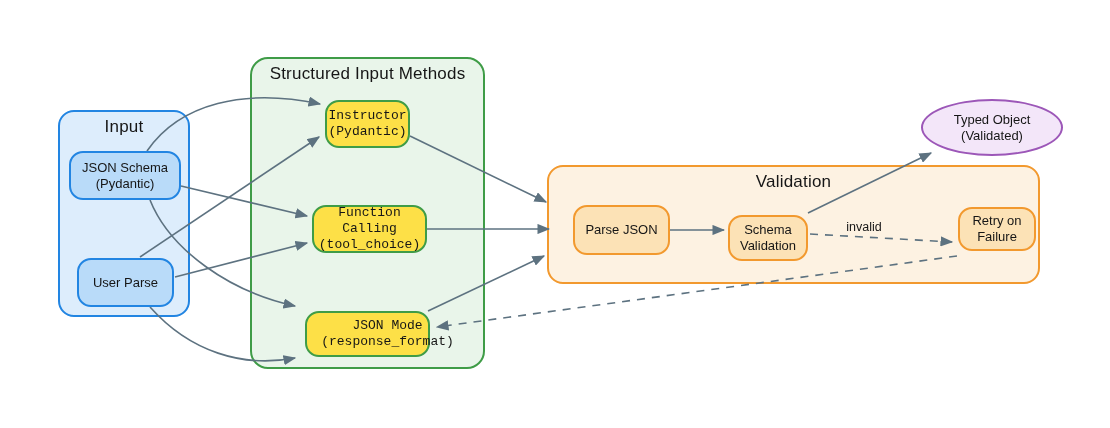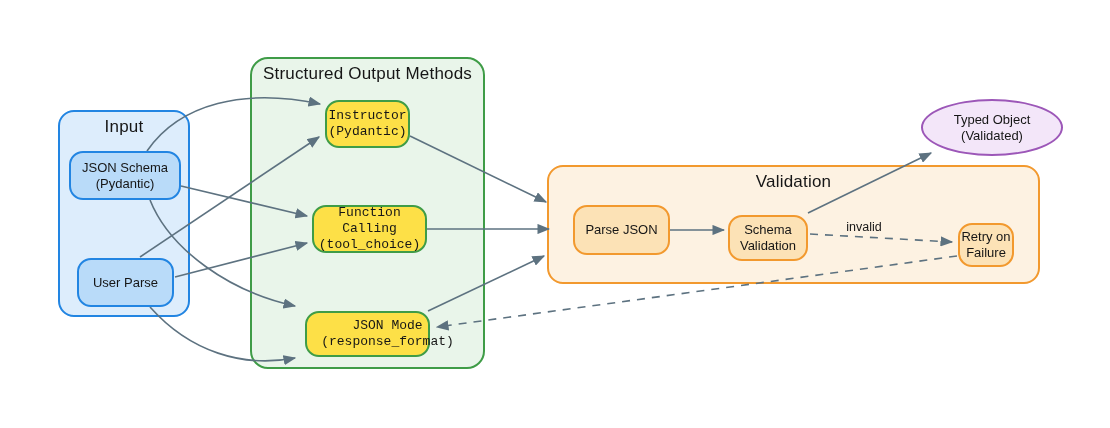--- a/index.html
+++ b/index.html
@@ -21,40 +21,40 @@
   .node-blue{background:#b9dbf9;border-color:#2285e2;}
   .node-green{background:#fde047;border-color:#3f9c47;font-family:Liberation Mono, monospace;}
   .node-orange{background:#fce2b6;border-color:#f2992e;}
   #node-json-schema{left:69px;top:151px;width:112px;height:49px;}
   #node-user-prompt{left:77px;top:258px;width:97px;height:49px;}
   #node-instructor{left:325px;top:100px;width:85px;height:48px;}
   #node-function-calling{left:312px;top:205px;width:115px;height:48px;}
   #node-json-mode{left:305px;top:311px;width:125px;height:46px;padding-left:40px;}
   #node-parse-json{left:555px;top:205px;width:97px;height:50px;margin-left:18px;}
   #node-schema-validation{left:728px;top:198px;width:80px;height:46px;margin-top:17px;}
-  #node-retry{left:958px;top:223px;width:56px;height:44px;}
+  #node-retry{left:958px;top:207px;width:78px;height:44px;}
   #node-typed-object{
     left:921px;top:99px;width:142px;height:57px;border-radius:50%;
     background:#f3e6f9;border-color:#9c57b8;
   }
   #edge-layer{position:absolute;left:0;top:0;width:1110px;height:428px;pointer-events:none;}
   #edge-layer path.edge{fill:none;stroke:#5d7280;stroke-width:1.6;}
   #edge-layer path.dashed{stroke-dasharray:8 7;}
   #edge-layer text{font-family:"Liberation Sans",sans-serif;font-size:12.5px;fill:#161616;}
 </style>
 </head>
 <body>
 
 <div class="canvas">
 
   <div class="group" id="group-input">
     <div class="group-title">Input</div>
   </div>
   <div class="group" id="group-methods">
-    <div class="group-title">Structured Output Methods</div>
+    <div class="group-title">Structured Input Methods</div>
   </div>
   <div class="group" id="group-validation">
     <div class="group-title">Validation</div>
   </div>
 
   <svg id="edge-layer" viewBox="0 0 1110 428" xmlns="http://www.w3.org/2000/svg">
     <defs>
       <marker id="ah" viewBox="0 0 10 8" refX="9" refY="4" markerWidth="8" markerHeight="6.4" orient="auto-start-reverse">
         <path d="M0,0 L10,4 L0,8 Z" fill="#5d7280"></path>
       </marker>

